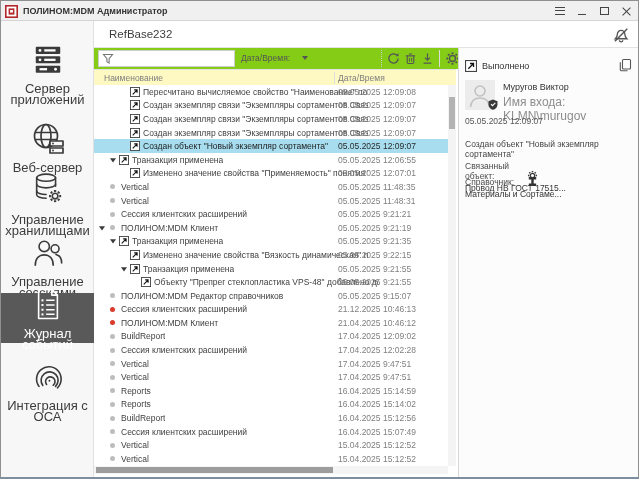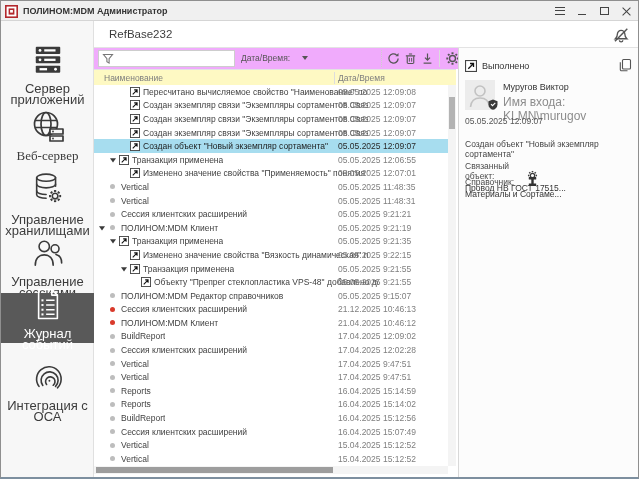--- a/index.html
+++ b/index.html
@@ -26,21 +26,21 @@
   .side-item { position:absolute; left:0; width:93px; display:flex; flex-direction:column; align-items:center; justify-content:center; color:#3c3c3c; cursor:default; }
   .side-item .lbl { font-size:13px; text-align:center; line-height:11px; margin-top:3px; }
   .side-item.selected { background:#595959; color:#fff; }
 
   
   .header-band { position:absolute; left:93px; top:20px; width:546px; height:27px; background:#fff; border-bottom:1px solid #e3e3e3; }
   .page-title { position:absolute; left:15px; top:7px; font-size:11.5px; color:#3d3d3d; }
   .mute-btn { position:absolute; right:10px; top:5px; width:18px; height:18px; }
 
   
-  .toolbar { position:absolute; left:93px; top:47px; width:364px; height:21px; background:#f0abfc; }
+  .toolbar { position:absolute; left:93px; top:47px; width:364px; height:21px; background:#84cc16; }
   .filter-box { position:absolute; left:4px; top:2px; width:137px; height:17px; border:1px solid #cdcdcd; background:#fff; display:flex; align-items:center; }
   .filter-box svg { margin-left:3px; }
   .filter-input { border:none; outline:none; flex:1; font-size:8.5px; height:13px; min-width:0; }
   .dt-label { position:absolute; left:147px; top:5px; font-size:8.5px; color:#555; }
   .dt-value { position:absolute; left:190px; top:5px; font-size:8.5px; color:#333;margin-top:20px; }
   .dt-caret { position:absolute; left:208px; top:8px; width:0; height:0; border-left:3.5px solid transparent; border-right:3.5px solid transparent; border-top:4px solid #555; }
   .toolbtn { position:absolute; top:3px; width:15px; height:15px; display:flex; align-items:center; justify-content:center; }
   .tb-sep { position:absolute; top:2px; height:17px; border-left:1px solid #dcdcdc; }
   .tb-sep.dotted { border-left:1px dotted #cfcfcf; }
 
@@ -124,21 +124,21 @@
               <circle cx="9.5" cy="6.8" r="1.5"></circle>
               <rect x="14" y="5.6" width="12" height="2.4"></rect>
               <circle cx="9.5" cy="16.8" r="1.5"></circle>
               <rect x="14" y="15.6" width="12" height="2.4"></rect>
               <rect x="9" y="25.6" width="8" height="2.4"></rect>
               <circle cx="26" cy="26.8" r="1.5"></circle>
             </g>
           </svg></span>
         <span class="lbl">Сервер приложений</span>
       </div>
-      <div class="side-item" style="top: 84px; height: 60px; font-family: Liberation Serif, serif;">
+      <div class="side-item" style="top: 96px; height: 60px;">
         <span><svg width="36" height="34" viewBox="0 0 36 34">
             <circle cx="16" cy="15" r="11.5" stroke="#3a3a3a" fill="none" stroke-width="1.7" stroke-linecap="round" stroke-linejoin="round"></circle>
             <ellipse cx="16" cy="15" rx="5" ry="11.5" stroke="#3a3a3a" fill="none" stroke-width="1.7" stroke-linecap="round" stroke-linejoin="round"></ellipse>
             <path d="M5.5 11.5 h21 M5.5 18.5 h21" stroke="#3a3a3a" fill="none" stroke-width="1.7" stroke-linecap="round" stroke-linejoin="round"></path>
             <g>
               <rect x="20" y="20" width="13" height="5" fill="#f7f7f7" stroke="#3a3a3a" stroke-width="1.7" stroke-linecap="round" stroke-linejoin="round"></rect>
               <rect x="20" y="27" width="13" height="5" fill="#f7f7f7" stroke="#3a3a3a" stroke-width="1.7" stroke-linecap="round" stroke-linejoin="round"></rect>
               <circle cx="23" cy="22.5" r="0.9" fill="#3a3a3a"></circle>
               <circle cx="23" cy="29.5" r="0.9" fill="#3a3a3a"></circle>
             </g>

